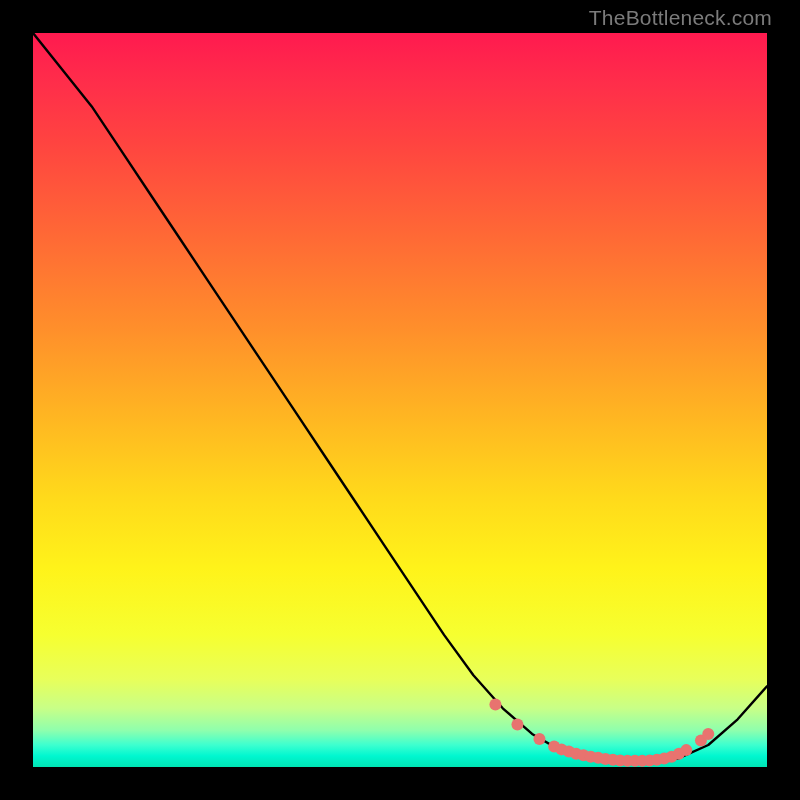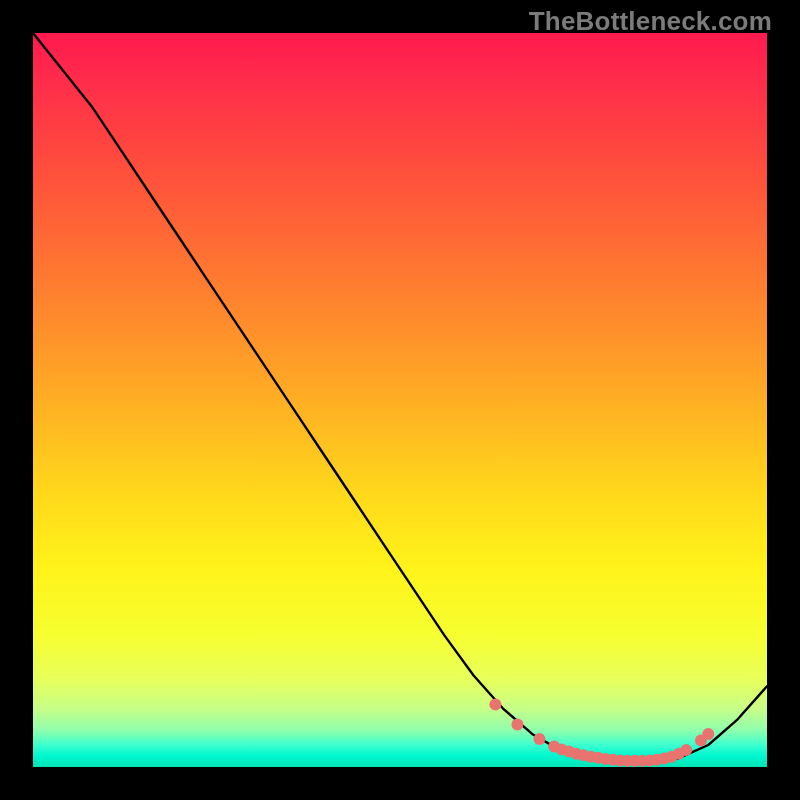--- a/index.html
+++ b/index.html
@@ -49,23 +49,23 @@
   }
   .curve {
     position: absolute;
     inset: 0;
   }
   .watermark {
     position: absolute;
     top: 6px;
     right: 28px;
     color: #7b7b7b;
-    font-size: 26px;
+    font-size: 21px;
     letter-spacing: 0.2px;
-    font-weight: 700;
+    font-weight: 400;
   }
 </style>
 </head>
 <body>
 
 <div class="stage">
 
   <div class="plot">
     <div class="gradient"></div>
     <svg class="curve" viewBox="0 0 734 734" preserveAspectRatio="none">

